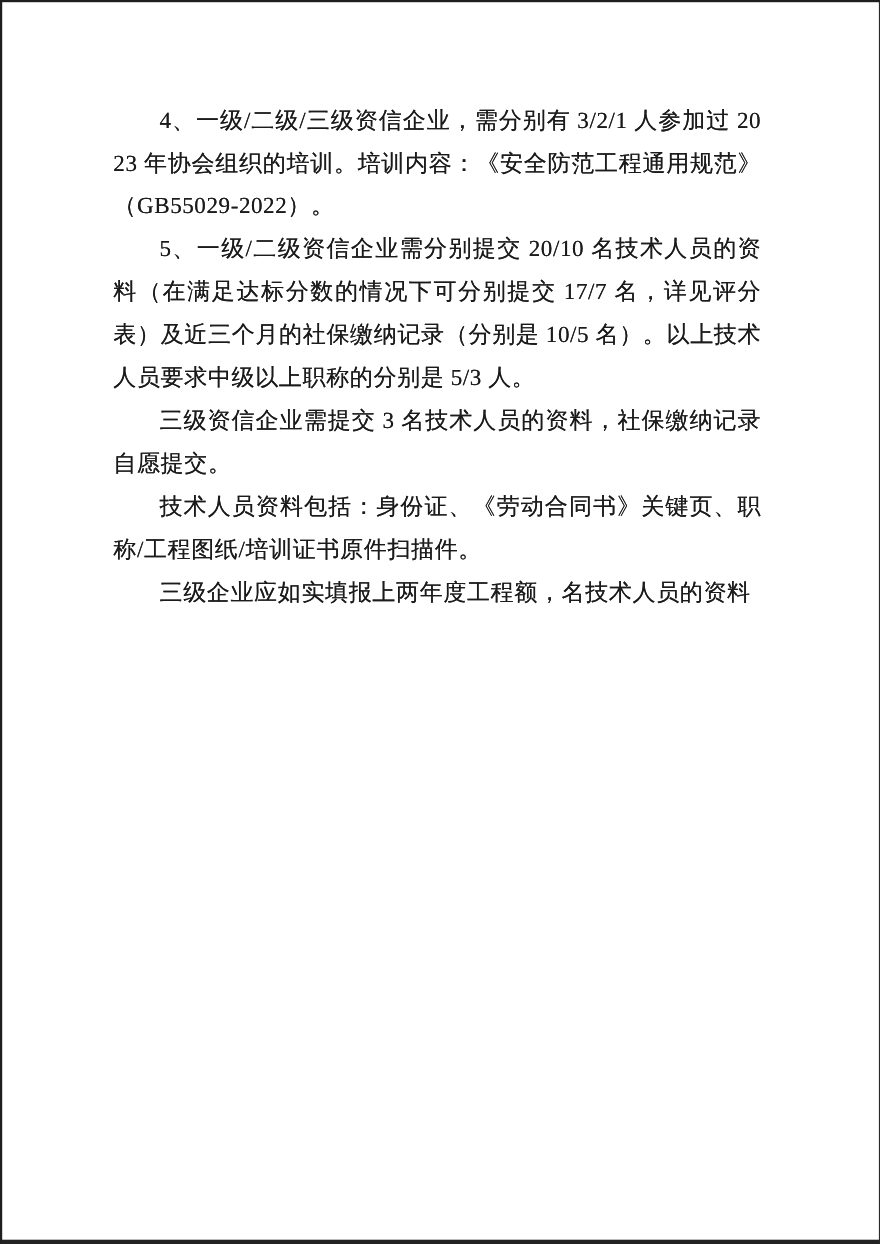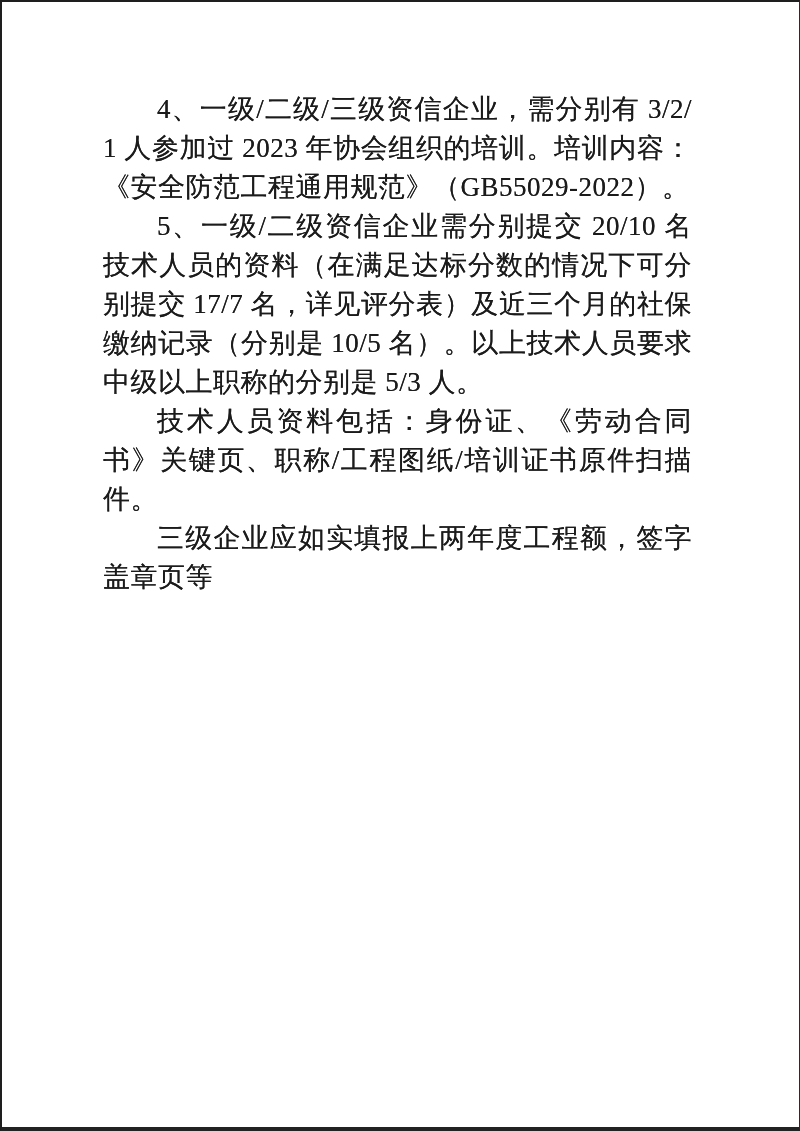--- a/index.html
+++ b/index.html
@@ -26,34 +26,35 @@
 
   .content {
     position: absolute;
     top: 88px;
     left: 101px;
     width: 589px;
     color: #1b1b1b;
   }
 
   .para {
-    font-size: 27px;
+    font-size: 21px;
     line-height: 39px;
     text-align: justify;
     text-justify: inter-ideograph;
     text-indent: 2em;
     letter-spacing: 0.5px;
     word-break: break-all;
     
     text-shadow: 0 0 0.4px #3a3a3a;
   }
 </style>
 </head>
 <body>
 
 <div class="page">
   <div class="content">
     <p class="para">4、一级/二级/三级资信企业，需分别有 3/2/1 人参加过 2023 年协会组织的培训。培训内容：《安全防范工程通用规范》（GB55029-2022）。</p>
     <p class="para">5、一级/二级资信企业需分别提交 20/10 名技术人员的资料（在满足达标分数的情况下可分别提交 17/7 名，详见评分表）及近三个月的社保缴纳记录（分别是 10/5 名）。以上技术人员要求中级以上职称的分别是 5/3 人。</p>
+    <p class="para">三级资信企业需提交 3 名技术人员的资料，社保缴纳记录自愿提交。</p>
     <p class="para">技术人员资料包括：身份证、《劳动合同书》关键页、职称/工程图纸/培训证书原件扫描件。</p>
-    <p class="para">三级企业应如实填报上两年度工程额，签字盖章页等</p>
+    <p class="para">三级企业应如实填报上两年度工程额，名技术人员的资料</p>
   </div>
 </div>
 
 </body></html>

